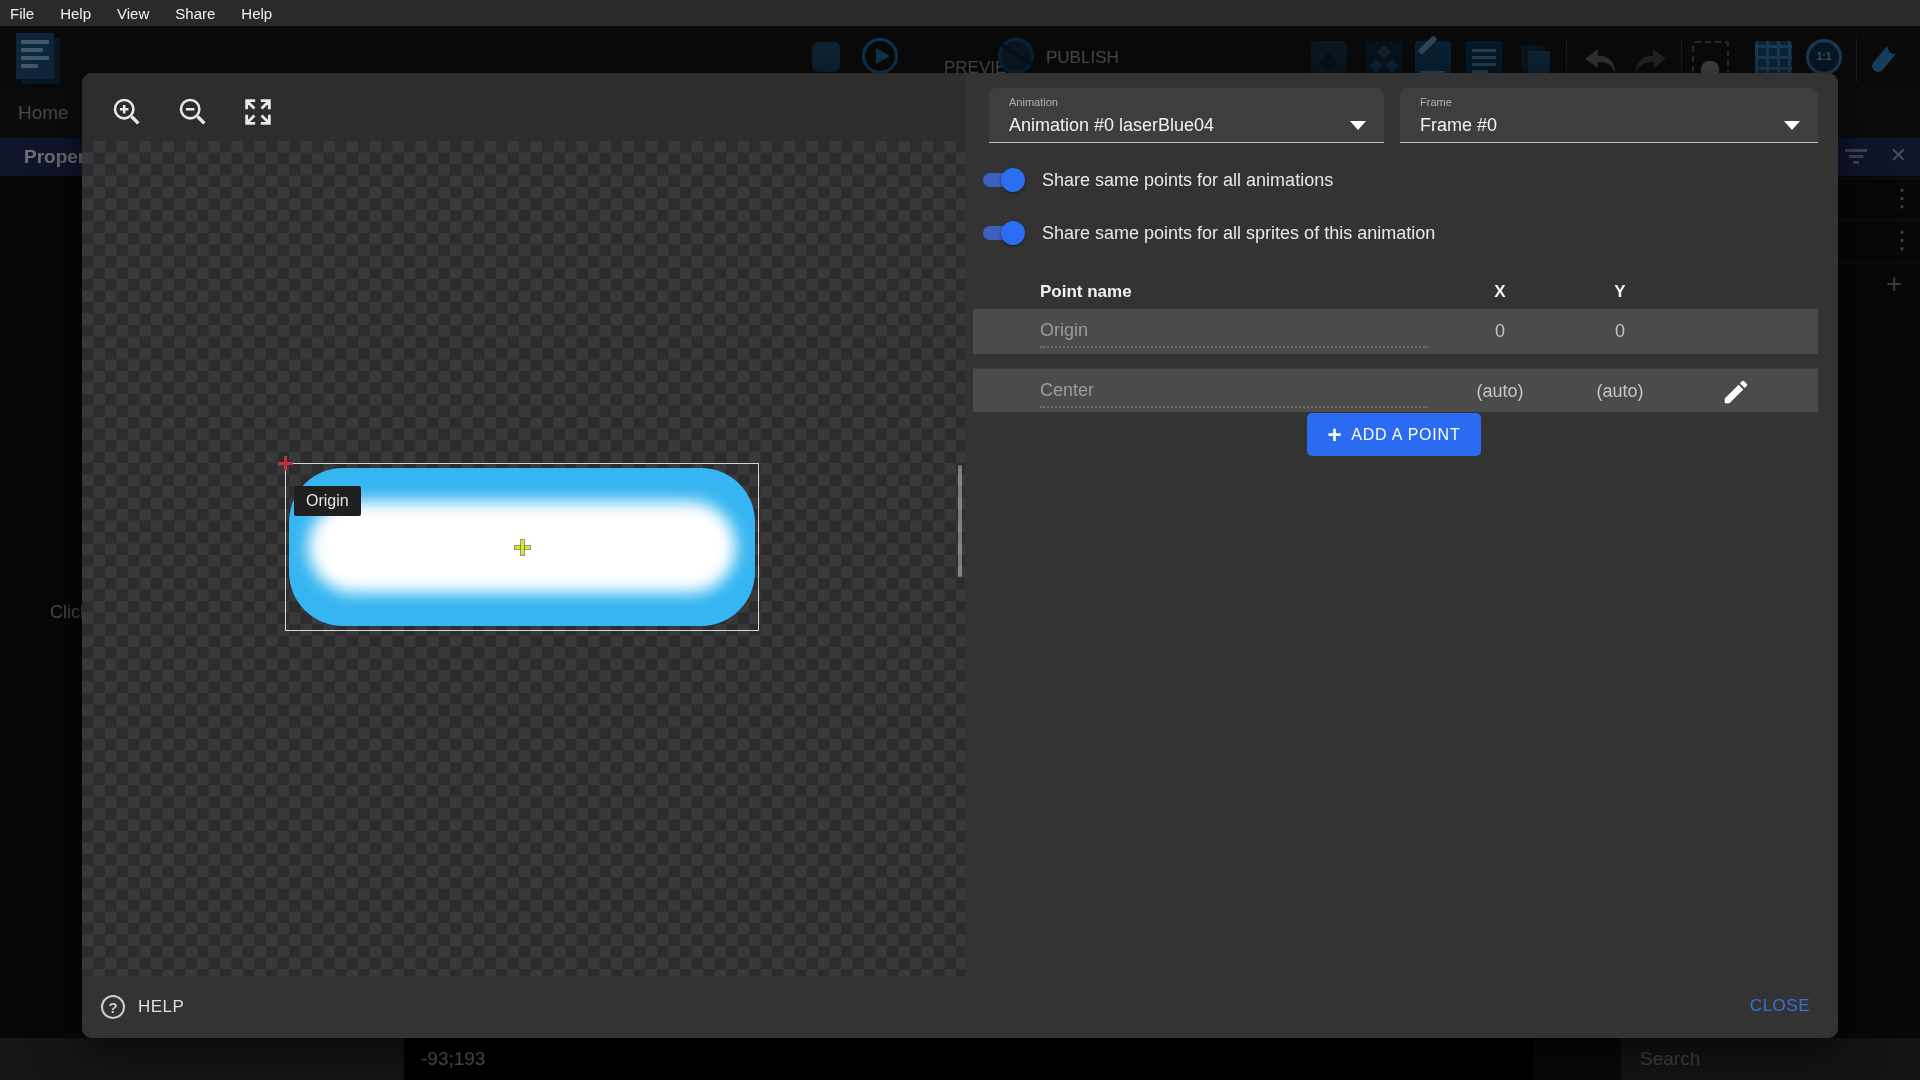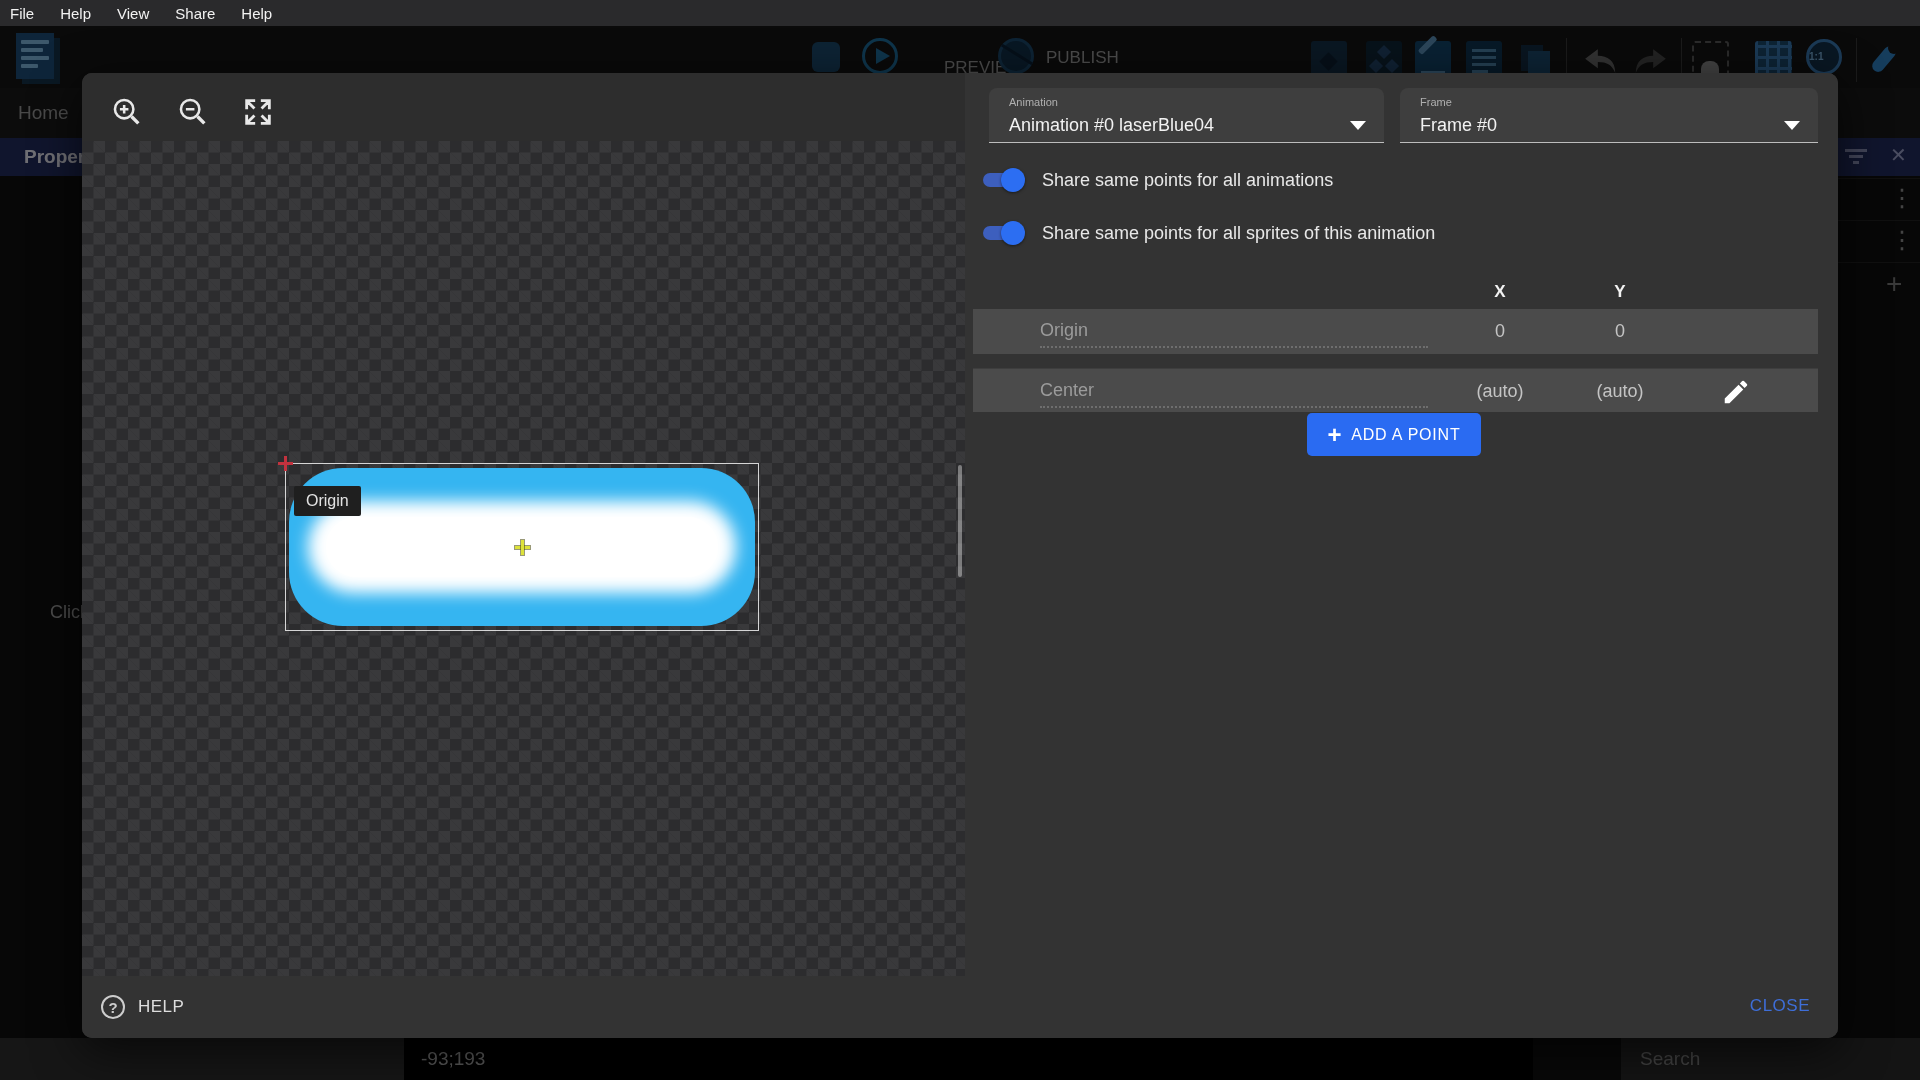--- a/index.html
+++ b/index.html
@@ -150,21 +150,21 @@
       </svg>
     <svg class="abs icon-svg" style="left:1631px;top:20px;" width="38" height="32" viewBox="0 0 24 20">
       <path d="M14 2 L22 8 L14 14 V10 C8 10 5 12 3 17 C3 9 8 6 14 6 Z" fill="#4a4a4a"></path>
       </svg>
     <div class="abs" style="left:1681px;top:12px;width:1px;height:44px;background:#3a3a3a;"></div>
     <div class="bgi" style="left:1692px;top:15px;width:37px;height:40px;border:2px dashed #5a5a5a;">
       <div style="position:absolute;left:7px;top:18px;width:18px;height:14px;background:#8a8a8a;border-radius:8px 8px 0 0;"></div>
       </div>
     <div class="bgi" style="left:1755px;top:15px;width:37px;height:40px;background:#1d4a6e;
       background-image:repeating-linear-gradient(0deg,#3a7ab5 0 3px,transparent 3px 11px),repeating-linear-gradient(90deg,#3a7ab5 0 3px,transparent 3px 11px);"></div>
-    <div class="abs" style="left:1806px;top:13px;width:36px;height:36px;border:3px solid #3a7ab5;border-radius:50%;color:#7ab2dd;font-size:10px;font-weight:bold;text-align:left;line-height:30px;background:#14314a;">1:1</div>
+    <div class="abs" style="left:1806px;top:13px;width:36px;height:36px;border:3px solid #3a7ab5;border-radius:50%;color:#7ab2dd;font-size:10px;font-weight:bold;text-align:center;line-height:30px;background:#14314a;">1:1</div>
     <div class="abs" style="left:1856px;top:12px;width:1px;height:44px;background:#3a3a3a;"></div>
     <div class="bgi" style="left:1872px;top:14px;width:34px;height:40px;">
       <div style="position:absolute;left:6px;top:4px;width:12px;height:30px;background:#2f7fc0;border-radius:6px;transform:rotate(40deg);"></div>
       <div style="position:absolute;left:16px;top:2px;width:12px;height:12px;background:#161616;border-radius:50%;"></div>
       </div>
   </div>
 
   <div class="abs bg-tabbar">
     <div class="abs tab" style="left:18px;top:14px;">Home</div>
   </div>
@@ -261,20 +261,21 @@
     </div>
     <div class="toggle-row" style="top:94px;">
       <div class="switch on">
           <div class="track"></div>
           <div class="thumb"></div>
         </div>
       <div class="tlabel">Share same points for all animations</div>
     </div>
 
     <div class="thead">
+      <div class="cname" style="border-bottom:none;line-height:30px;top:0;">Point name</div>
       <div class="cx hx">X</div>
       <div class="cy hx">Y</div>
     </div>
     <div class="trow" style="top:236px;">
       <div class="cname">Origin</div>
       <div class="cx cell-line">0</div>
       <div class="cy cell-line">0</div>
     </div>
     <div class="trow" style="top:295px;height:44px;border-top:1px solid #3e3e3e;">
       <div class="cname">Center</div>

